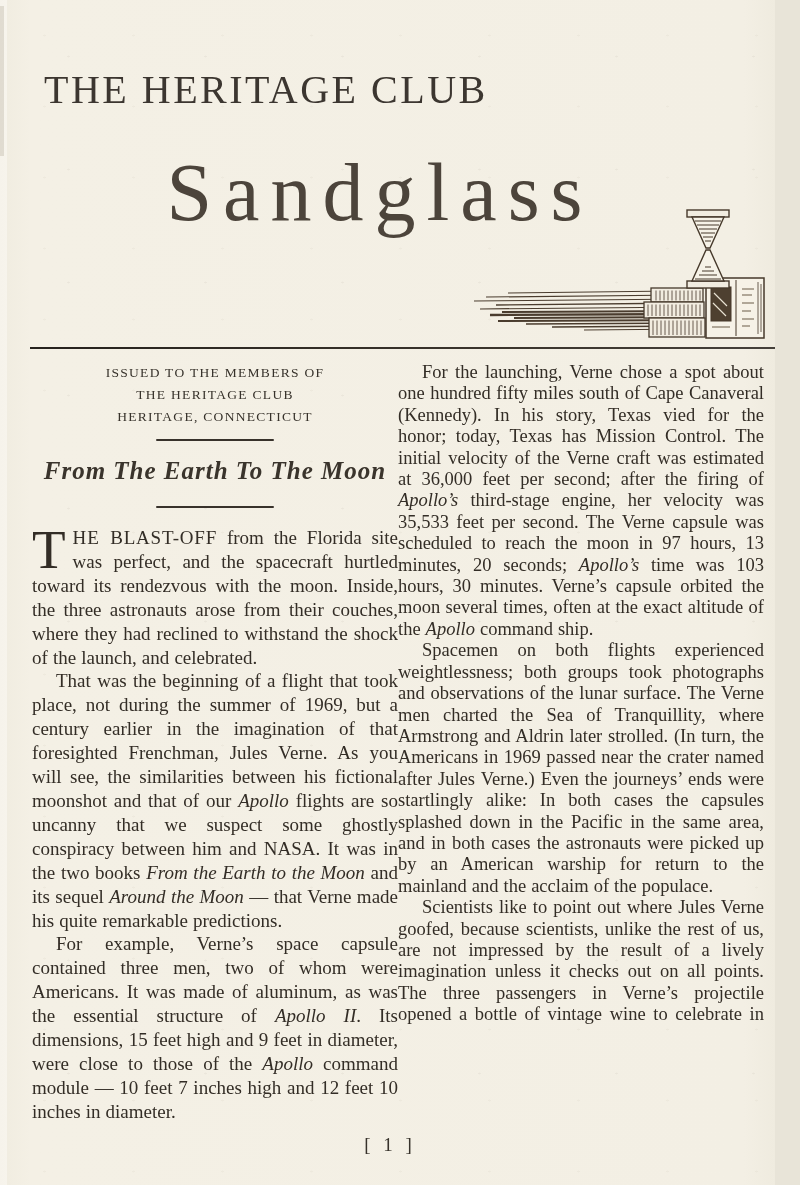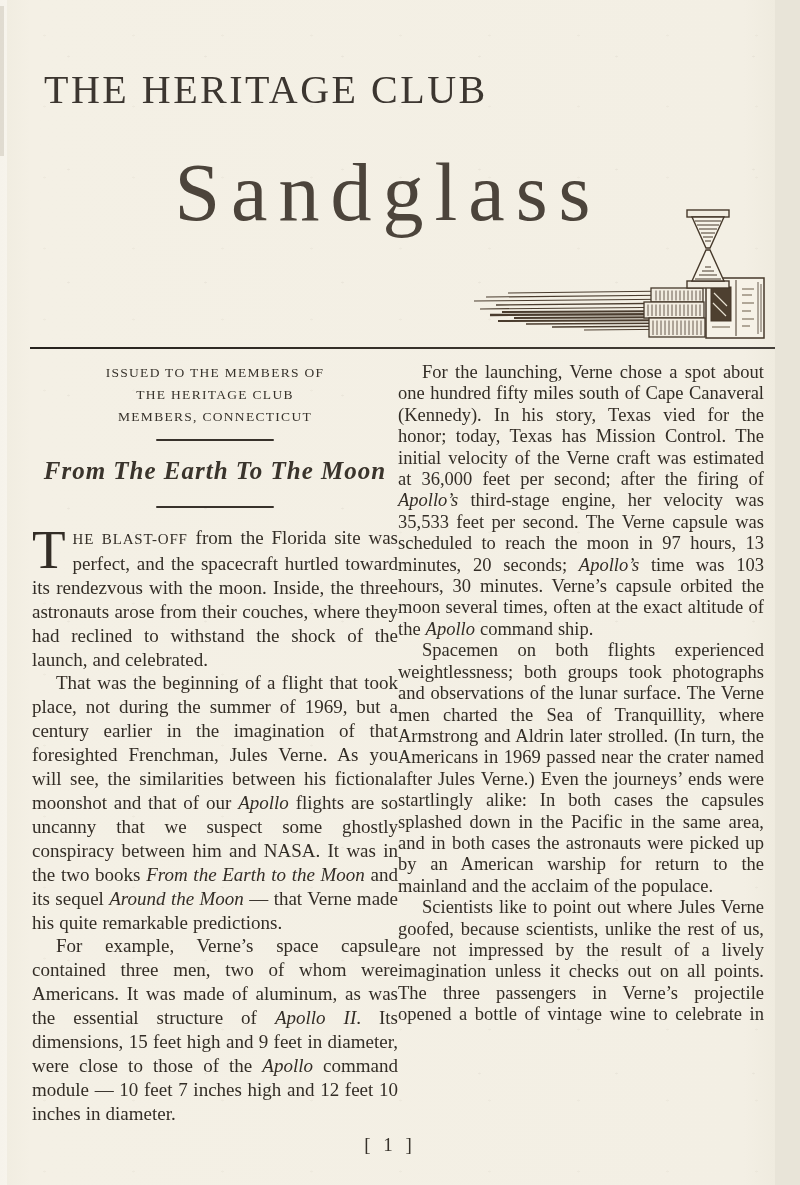--- a/index.html
+++ b/index.html
@@ -18,21 +18,21 @@
   .page::before { content:""; position:absolute; left:0; top:0; bottom:0; width:7px;
     background:#f8f6ef; opacity:.75; }
   .page::after { content:""; position:absolute; left:0; top:6px; width:4px; height:150px;
     background:#c9c3b5; opacity:.5; }
 
   .club-name {
     position:absolute; left:44px; top:66px;
     font-size:40px; letter-spacing:2.5px; color:#3c3630; white-space:nowrap;
   }
   .title {
-    position:absolute; left:12px; top:146px; width:752px; text-align:center;
+    position:absolute; left:4px; top:146px; width:752px; text-align:center;
     font-size:82px; letter-spacing:11px; color:#4c443b; white-space:nowrap;
   }
   .illo { position:absolute; left:468px; top:205px; width:312px; height:142px; }
 
   .top-rule { position:absolute; left:30px; right:0; top:347px; height:2px;
     background:linear-gradient(90deg,#26221d,#3a342c 60%,#45403a); }
 
   .columns { position:absolute; left:32px; top:356px; width:746px; display:flex; }
   .col { width:366px; }
 
@@ -50,21 +50,21 @@
   .body-para { margin:0; text-align:justify; text-indent:24px; hyphens:auto;
     -webkit-hyphens:auto; word-spacing:.02em; }
   .col-left .body-para { font-size:19px; line-height:23.9px; }
   .col-right .body-para { font-size:18.5px; line-height:21.4px; }
   .body-para.opening { text-indent:0; }
   .body-para.justify-last { text-align-last:justify;font-family:Liberation Serif, serif; }
   .body-para em { }
 
   .drop-cap { float:left; font-size:55px; line-height:42px; padding:3px 7px 0 0;
     color:#332d26; }
-  .lead-caps { font-size:15px; letter-spacing:.8px; }
+  .lead-caps { font-size:19px; letter-spacing:.8px; }
 
   .page-number { position:absolute; left:0; top:1134px; width:780px; text-align:center;
     font-size:19px; letter-spacing:4px; color:#37322b; }
 </style>
 </head>
 <body>
 
 <div class="page">
 
   <div class="club-name">THE HERITAGE CLUB</div>
@@ -115,21 +115,21 @@
     </g>
   </svg>
 
   <div class="top-rule"></div>
 
   <div class="columns">
     <div class="col col-left">
       <div class="issued">
         <div>ISSUED TO THE MEMBERS OF</div>
         <div>THE HERITAGE CLUB</div>
-        <div>MEMBERS, CONNECTICUT</div>
+        <div>HERITAGE, CONNECTICUT</div>
       </div>
       <div class="divider"></div>
       <div class="article-title">From The Earth To The Moon</div>
       <div class="divider second"></div>
       <div class="col-body" id="left-col-body">
           <p class="body-para opening"><span class="drop-cap">T</span><span class="lead-caps">HE BLAST-OFF</span><span> from the Florida site was perfect, and the spacecraft hurtled toward its rendezvous with the moon. Inside, the three astronauts arose from their couches, where they had reclined to withstand the shock of the launch, and celebrated.</span></p>
           <p class="body-para"><span>That was the beginning of a flight that took place, not during the summer of 1969, but a century earlier in the imagination of that foresighted Frenchman, Jules Verne. As you will see, the similarities between his fictional moonshot and that of our </span><em>Apollo</em><span> flights are so uncanny that we suspect some ghostly conspiracy between him and NASA. It was in the two books </span><em>From the Earth to the Moon</em><span> and its sequel </span><em>Around the Moon</em><span> — that Verne made his quite remarkable predictions.</span></p>
           <p class="body-para"><span>For example, Verne’s space capsule contained three men, two of whom were Americans. It was made of aluminum, as was the essential structure of </span><em>Apollo II</em><span>. Its dimensions, 15 feet high and 9 feet in diameter, were close to those of the </span><em>Apollo</em><span> command module — 10 feet 7 inches high and 12 feet 10 inches in diameter.</span></p>
         </div>
     </div>

